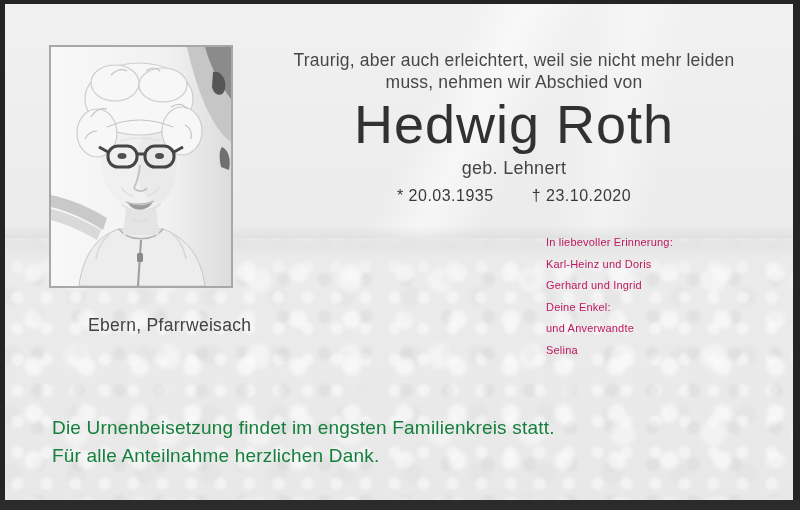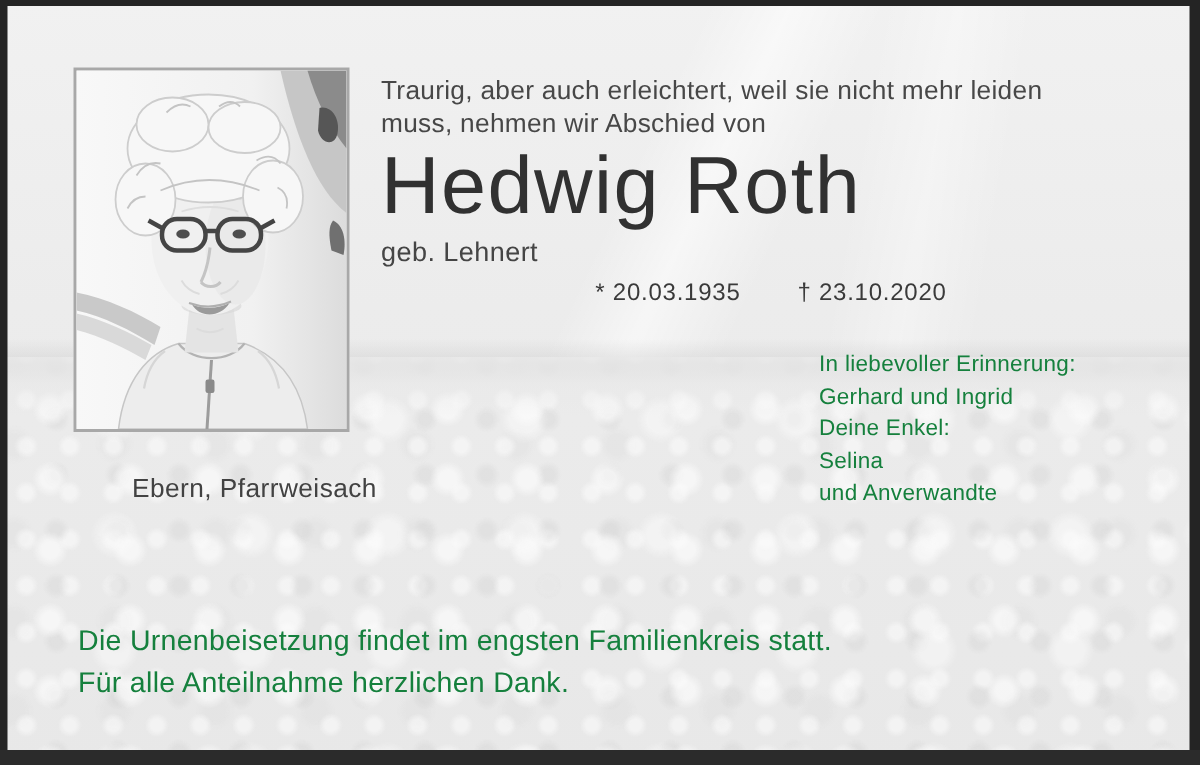--- a/index.html
+++ b/index.html
@@ -49,38 +49,38 @@
   .frame-left{left:0;top:0;width:5px;height:100%;}
   .frame-right{right:0;top:0;width:7px;height:100%;}
   .frame-bottom{left:0;bottom:0;width:100%;height:10px;background:#2b2b2b;}
   
   .photo{
     position:absolute;left:49px;top:45px;width:184px;height:243px;z-index:2;
     border:2px solid #a8a8a8;background:#f4f4f4;
   }
   .photo svg{display:block;width:100%;height:100%;}
   
-  .center-col{position:absolute;left:254px;width:520px;text-align:left;z-index:2;}
+  .center-col{position:absolute;left:254px;width:520px;text-align:center;z-index:2;}
   .intro{top:49px;font-size:17.5px;line-height:22px;letter-spacing:.2px;color:#474747;}
   .name{
     top:95px;font-size:54px;line-height:58px;letter-spacing:1px;
     color:#313131;font-weight:400;
   }
   .maiden{top:158px;font-size:18px;letter-spacing:.3px;color:#454545;}
   .dates{
     top:187px;display:flex;justify-content:center;gap:38px;
     font-size:16px;letter-spacing:.5px;color:#3a3a3a;
   }
   .residence{
     position:absolute;left:52px;top:315px;z-index:2;
     font-size:17.5px;letter-spacing:.3px;color:#424242;margin-left:36px;
   }
   .remembrance{
     position:absolute;left:546px;top:232px;z-index:2;
-    font-size:15px;line-height:21.5px;letter-spacing:.2px;color:#15803d;
+    font-size:11px;line-height:21.5px;letter-spacing:.2px;color:#be185d;
   }
   .closing{
     position:absolute;left:52px;top:414px;z-index:2;
     font-size:19px;line-height:27.5px;letter-spacing:.2px;color:#15803d;
   }
 </style>
 </head>
 <body>
 
 <div class="obituary">
@@ -162,24 +162,25 @@
 
   <div class="center-col dates">
     <span>* 20.03.1935</span>
     <span>† 23.10.2020</span>
   </div>
 
   <div class="residence">Ebern, Pfarrweisach</div>
 
   <div class="remembrance">
     <div>In liebevoller Erinnerung:</div>
+    <div>Karl-Heinz und Doris</div>
     <div>Gerhard und Ingrid</div>
     <div>Deine Enkel:</div>
+    <div>und Anverwandte</div>
     <div>Selina</div>
-    <div>und Anverwandte</div>
   </div>
 
   <div class="closing">
     <div>Die Urnenbeisetzung findet im engsten Familienkreis statt.</div>
     <div>Für alle Anteilnahme herzlichen Dank.</div>
   </div>
 
   <div class="frame frame-top"></div>
   <div class="frame frame-left"></div>
   <div class="frame frame-right"></div>

